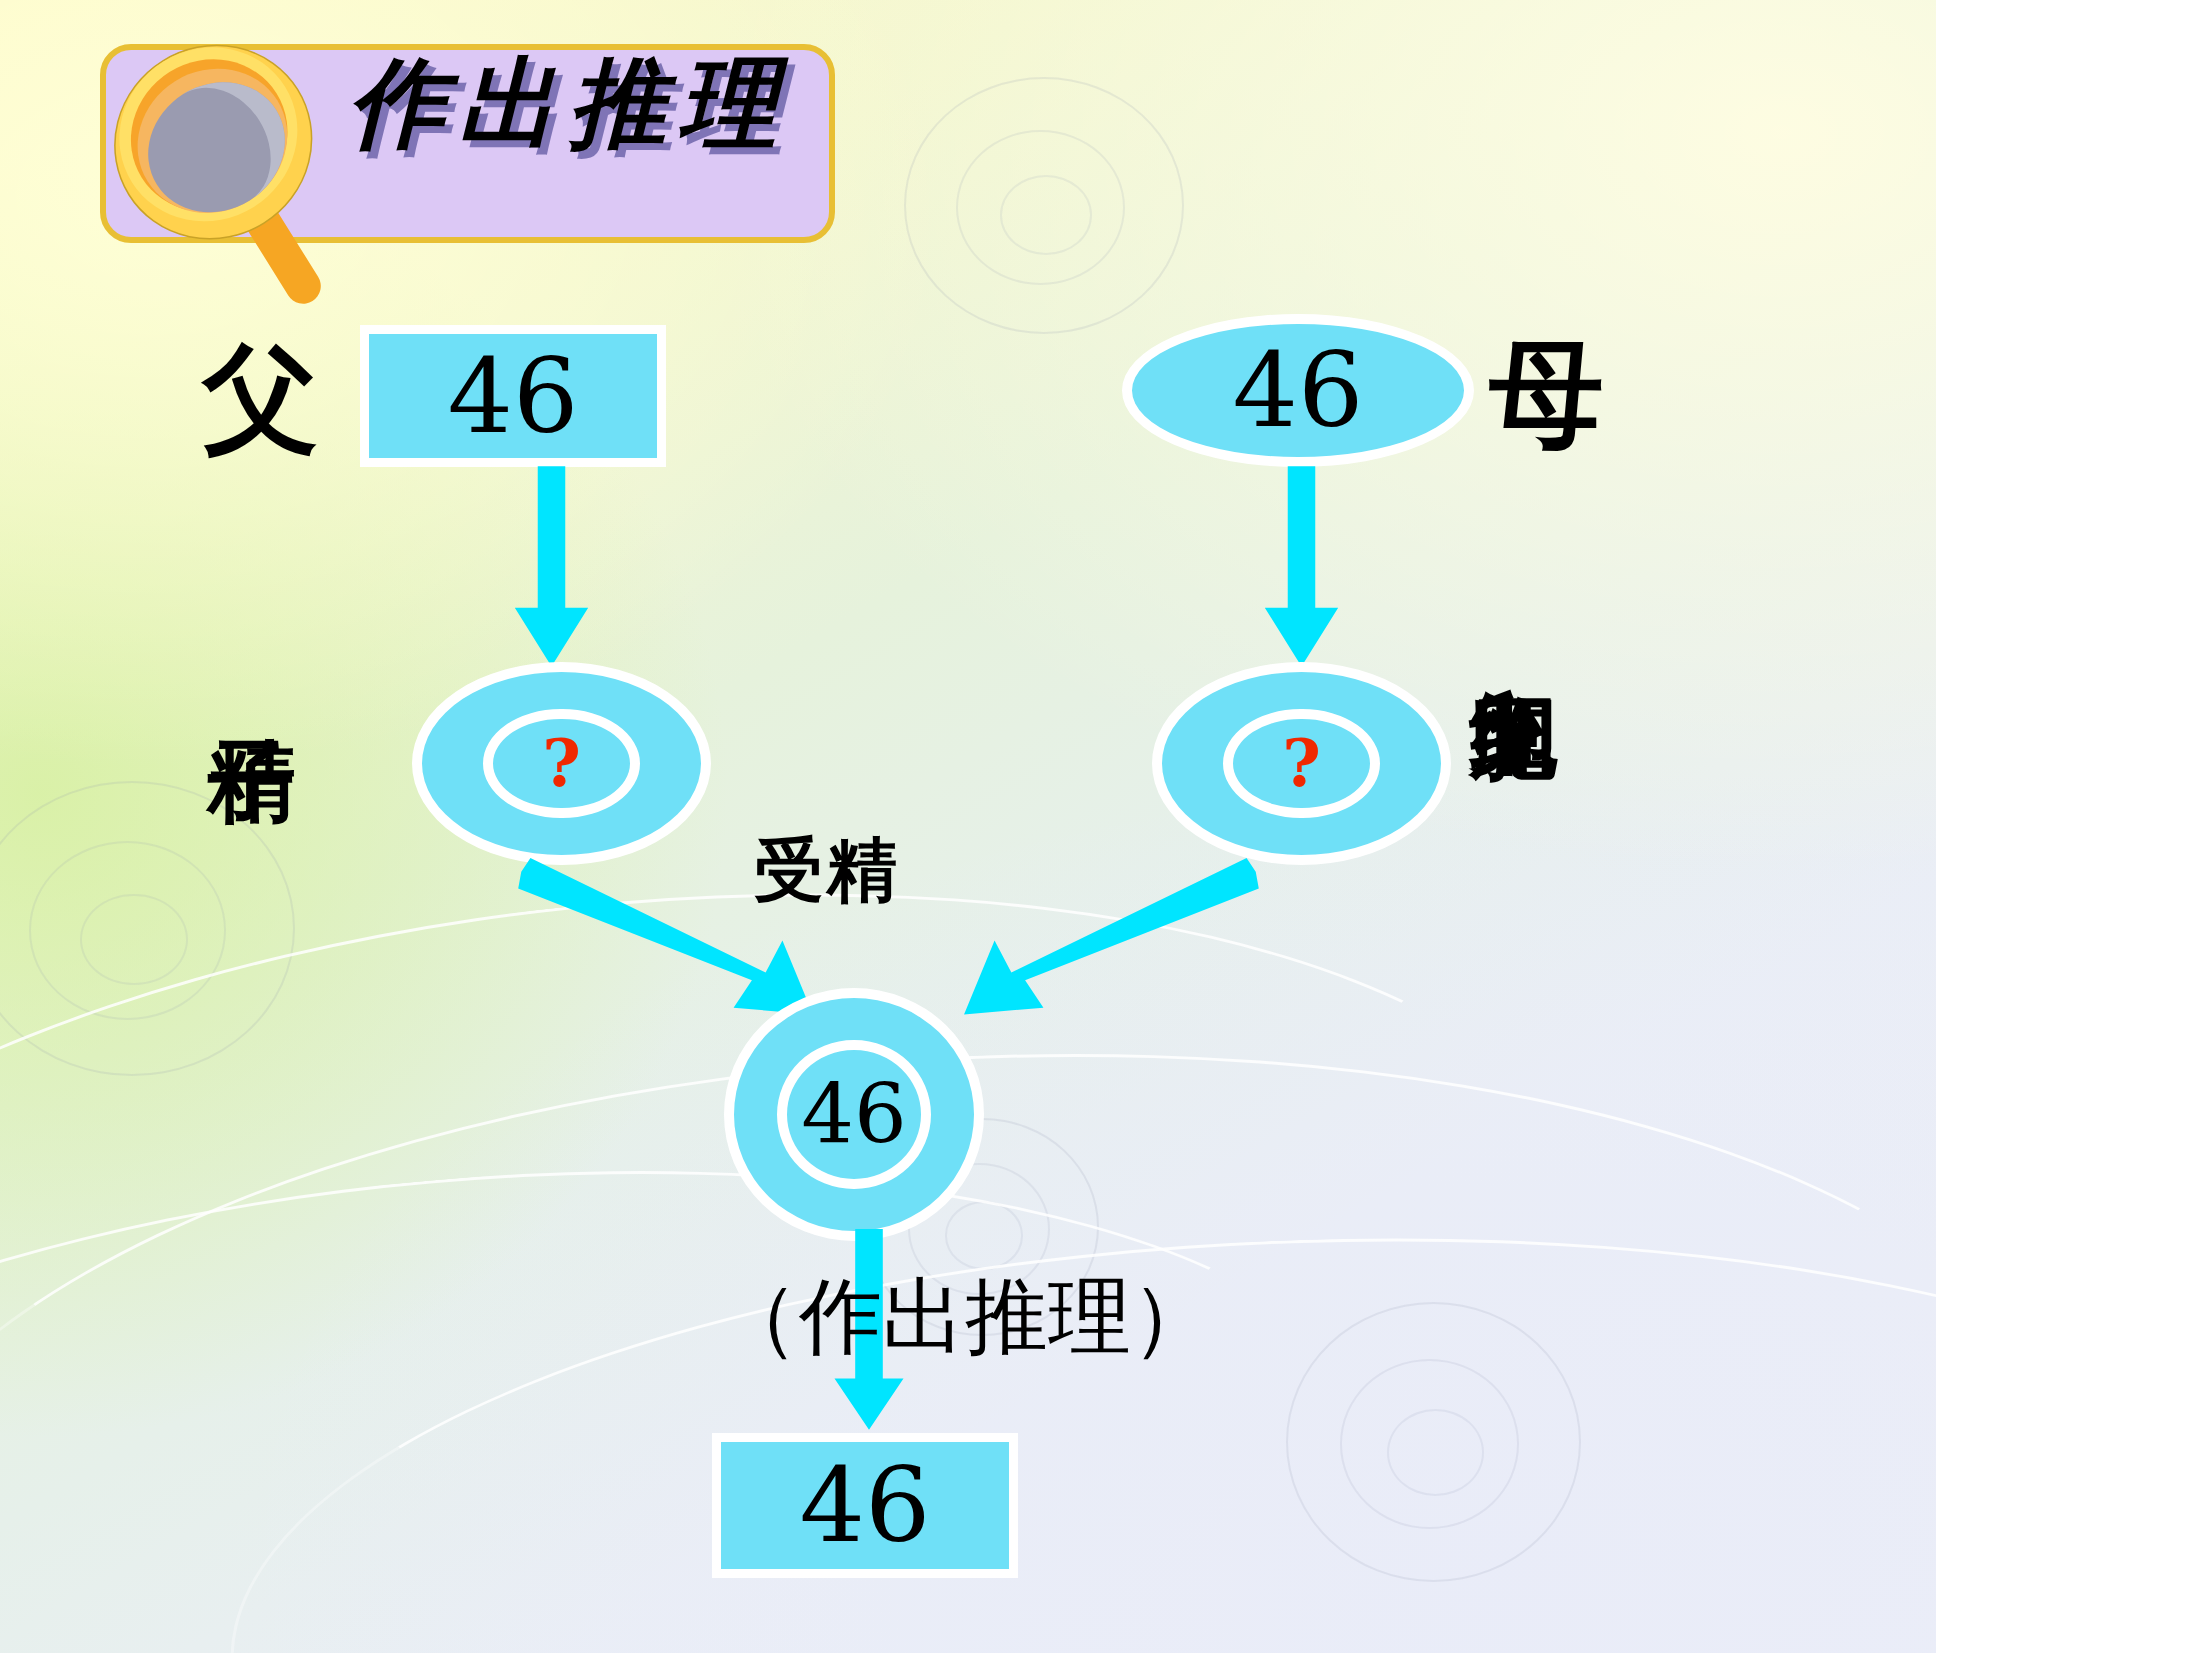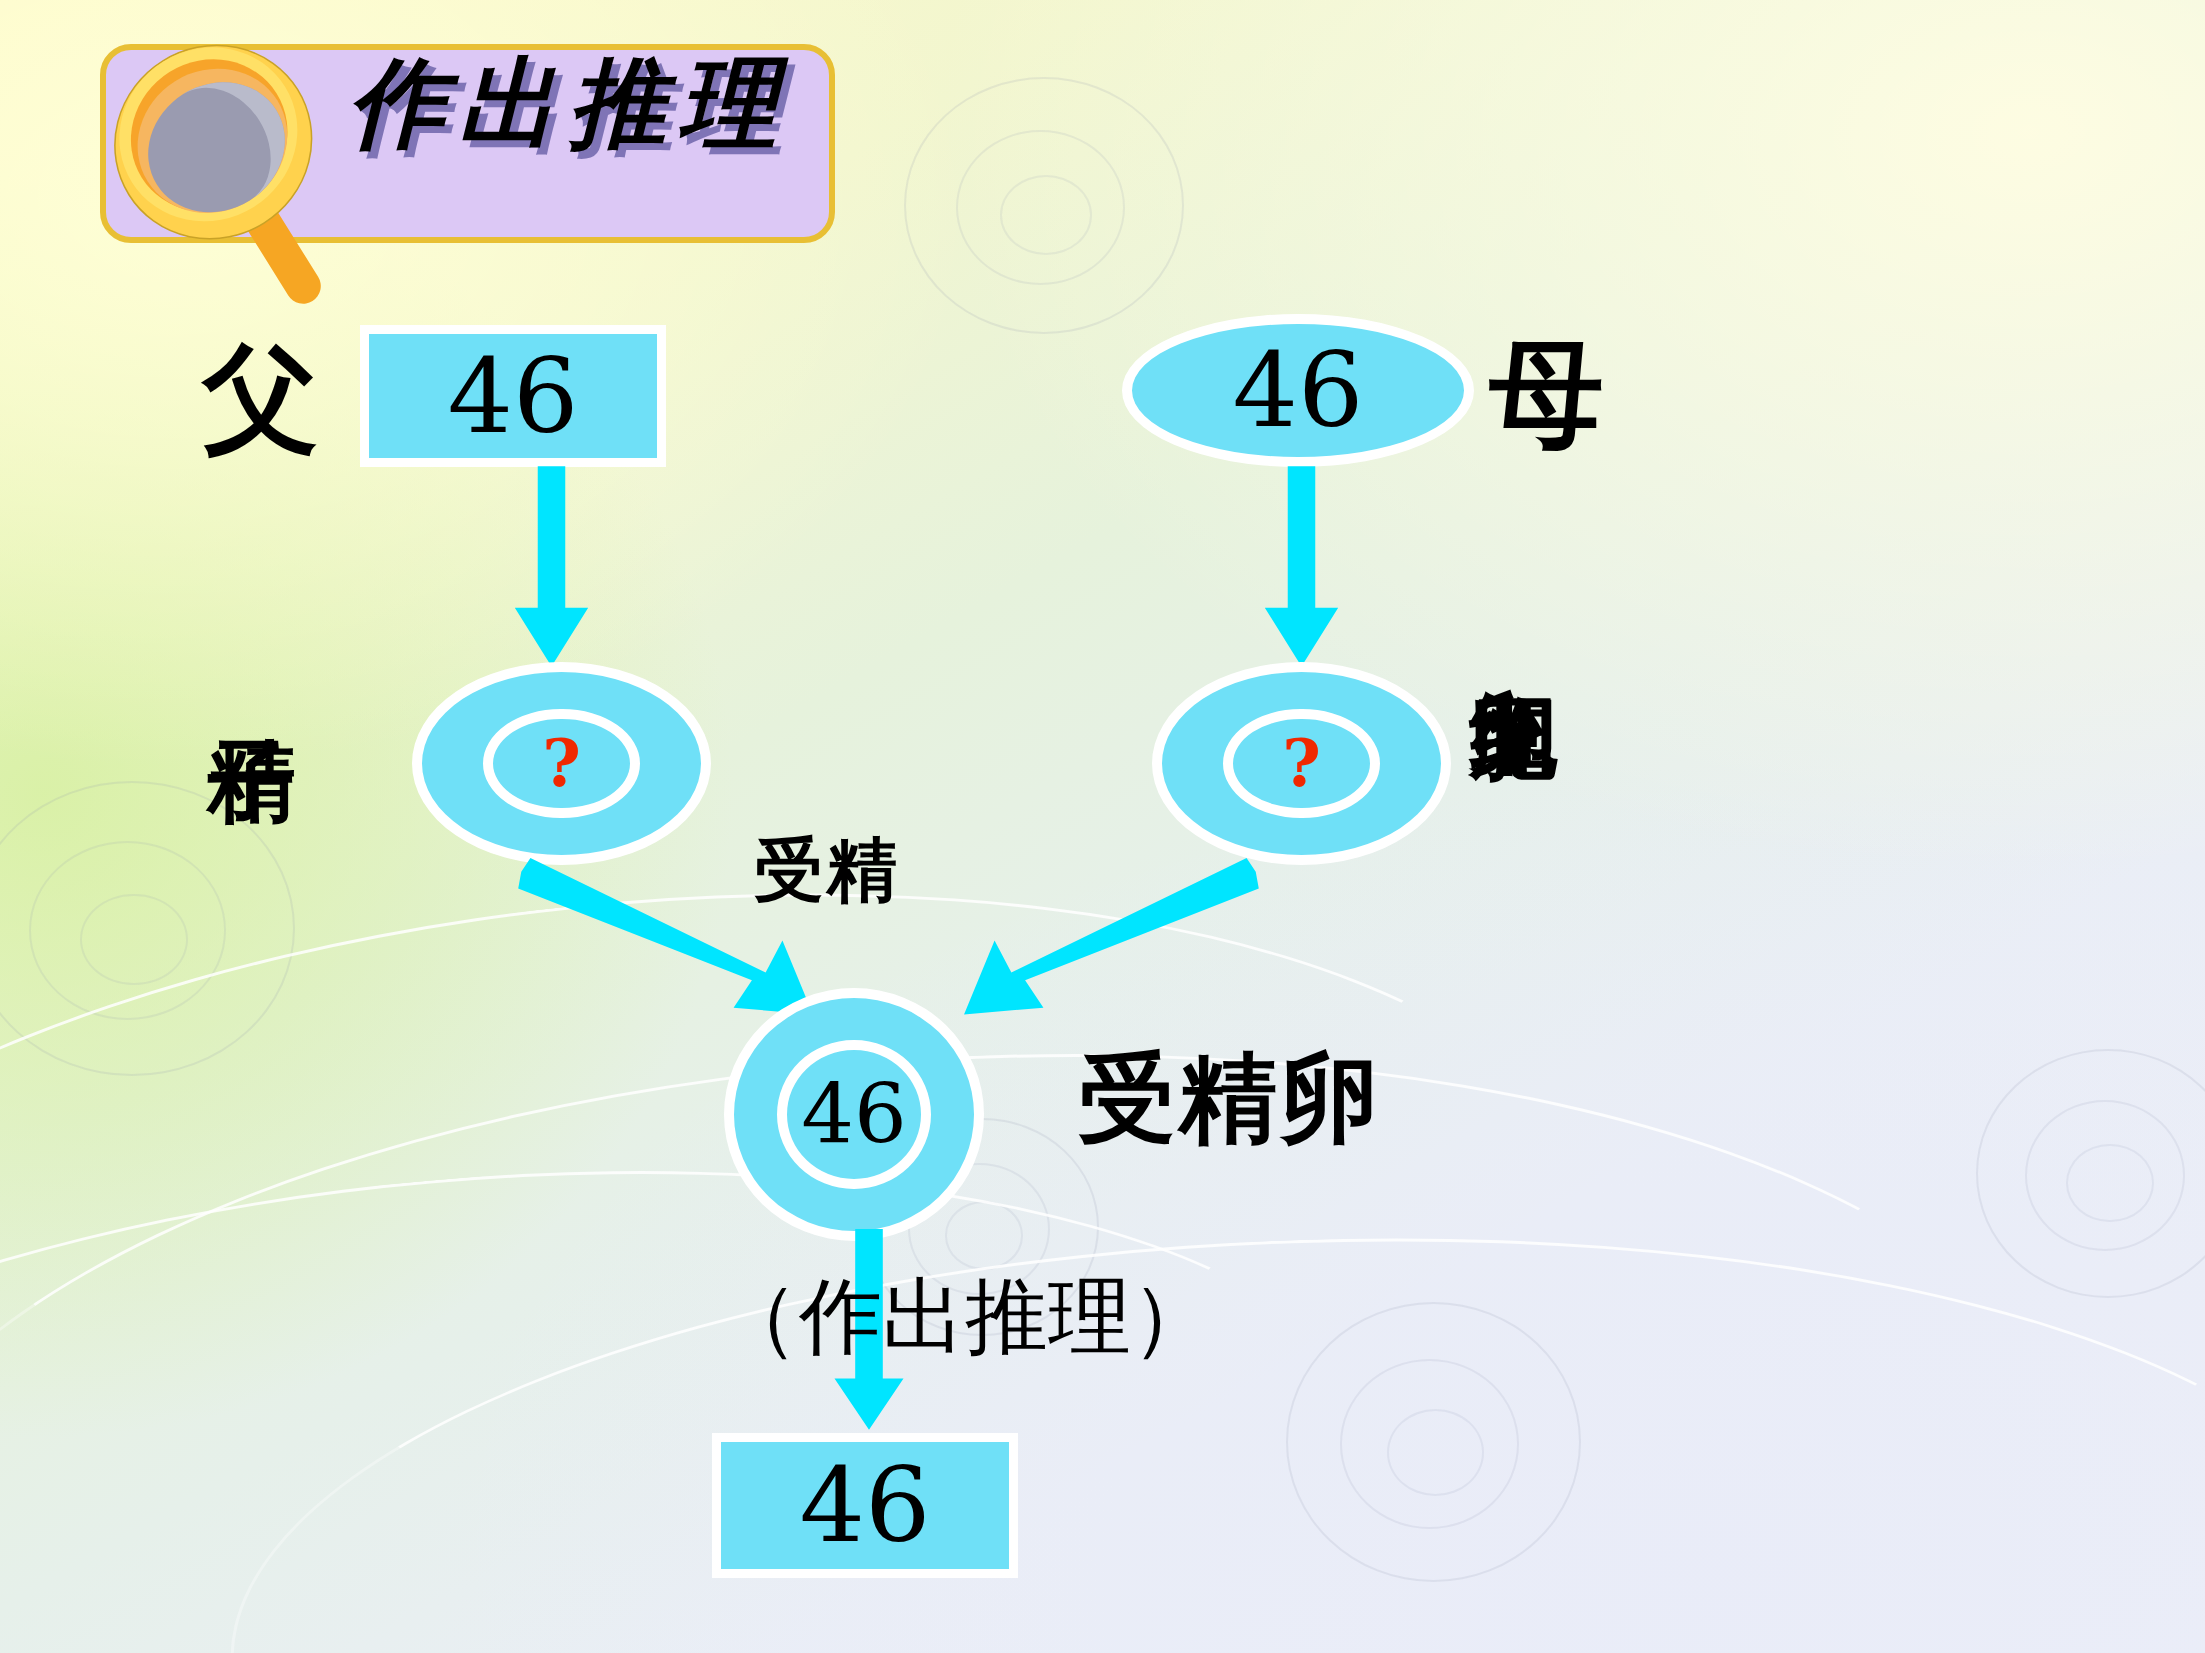--- a/index.html
+++ b/index.html
@@ -6,21 +6,21 @@
     margin: 0;
     padding: 0;
     width: 2205px;
     height: 1654px;
     overflow: hidden;
     font-family: "Liberation Sans", sans-serif;
   }
 
   #slide {
     position: relative;
-    width: 2205px;
+    width: 1936px;
     height: 1654px;
     overflow: hidden;
     background:
       radial-gradient(ellipse 1302px 919px at 8% 12%, rgba(255,255,214,0.95) 0%, rgba(255,255,214,0) 62%),
       radial-gradient(ellipse 1149px 1072px at 2% 48%, rgba(214,240,160,0.85) 0%, rgba(214,240,160,0) 60%),
       radial-gradient(ellipse 1685px 1149px at 92% 8%, rgba(255,253,226,0.95) 0%, rgba(255,253,226,0) 65%),
       radial-gradient(ellipse 1838px 1149px at 78% 95%, rgba(233,236,248,0.95) 0%, rgba(233,236,248,0) 70%),
       linear-gradient(150deg, #fdf9c8 0%, #f2f6cf 22%, #e6f2dc 40%, #e6f0ea 55%, #eaeef6 72%, #eceef8 100%);
   }
 
@@ -247,21 +247,20 @@
   <svg class="arrow" style="left:942px;top:858px;width:322px;height:168px;" viewBox="0 0 420 220">
     <polygon points="410,18 398,0 90,150 68,108 28,205 132,196 108,160 414,40" fill="#00e5ff"></polygon>
   </svg>
 
   <div class="donut" style="left:724px;top:988px;width:260px;height:253px;">
     <div class="donut-hole" style="left:18%;top:18%;width:64%;height:64%;">
       <span class="serif-num" style="font-size:83px;">46</span>
     </div>
   </div>
 
-  <div class="hlabel cjk" style="left:1078px;top:1049px;font-size:98px;letter-spacing:3.1px;">受精卵</div>
 
   <svg class="arrow" style="left:819px;top:1229px;width:100px;height:207px;" viewBox="0 0 130 270">
     <polygon points="47,0 83,0 83,195 110,195 65,262 20,195 47,195" fill="#00e5ff"></polygon>
   </svg>
 
   <div class="hlabel" style="left:716px;top:1275px;font-family:'DejaVu Serif','Liberation Serif',serif;font-size:83px;color:#000;line-height:1;white-space:nowrap;">（作出推理）</div>
 
   <div class="box-rect" style="left:712px;top:1433px;width:306px;height:145px;">
     <span class="serif-num" style="font-size:103px;">46</span>
   </div>

